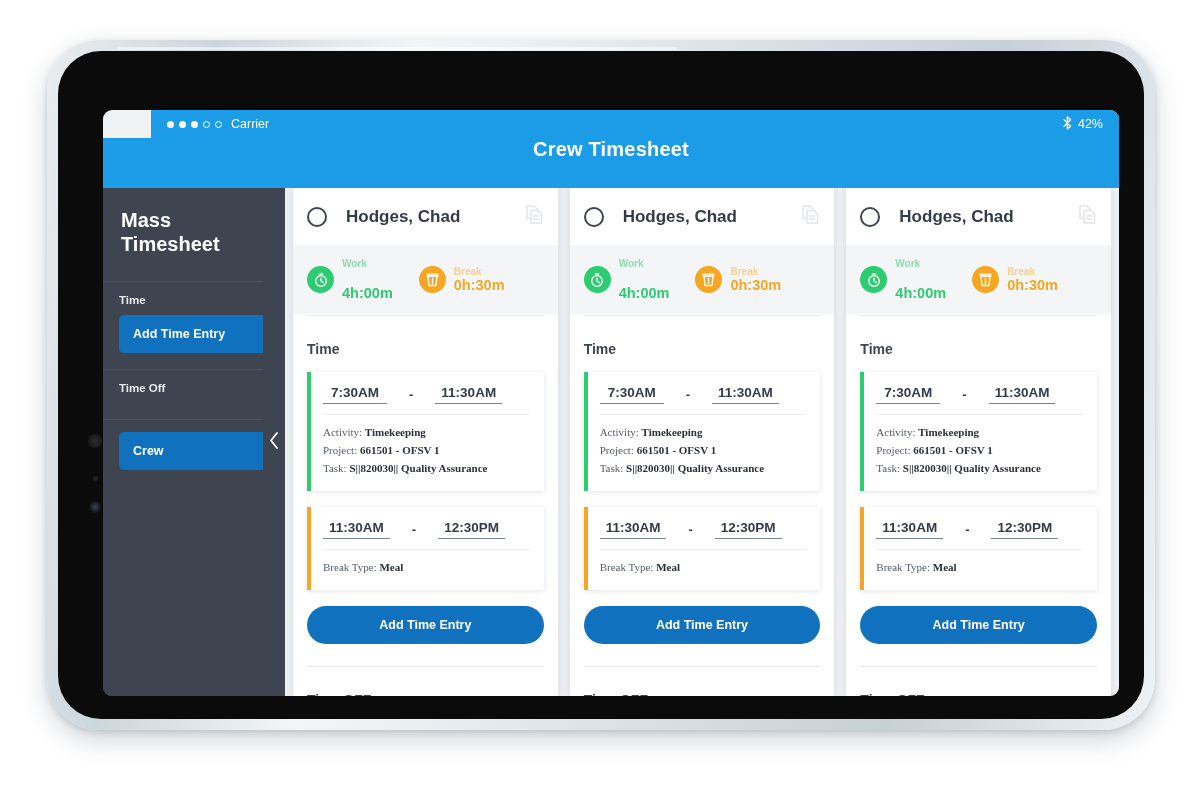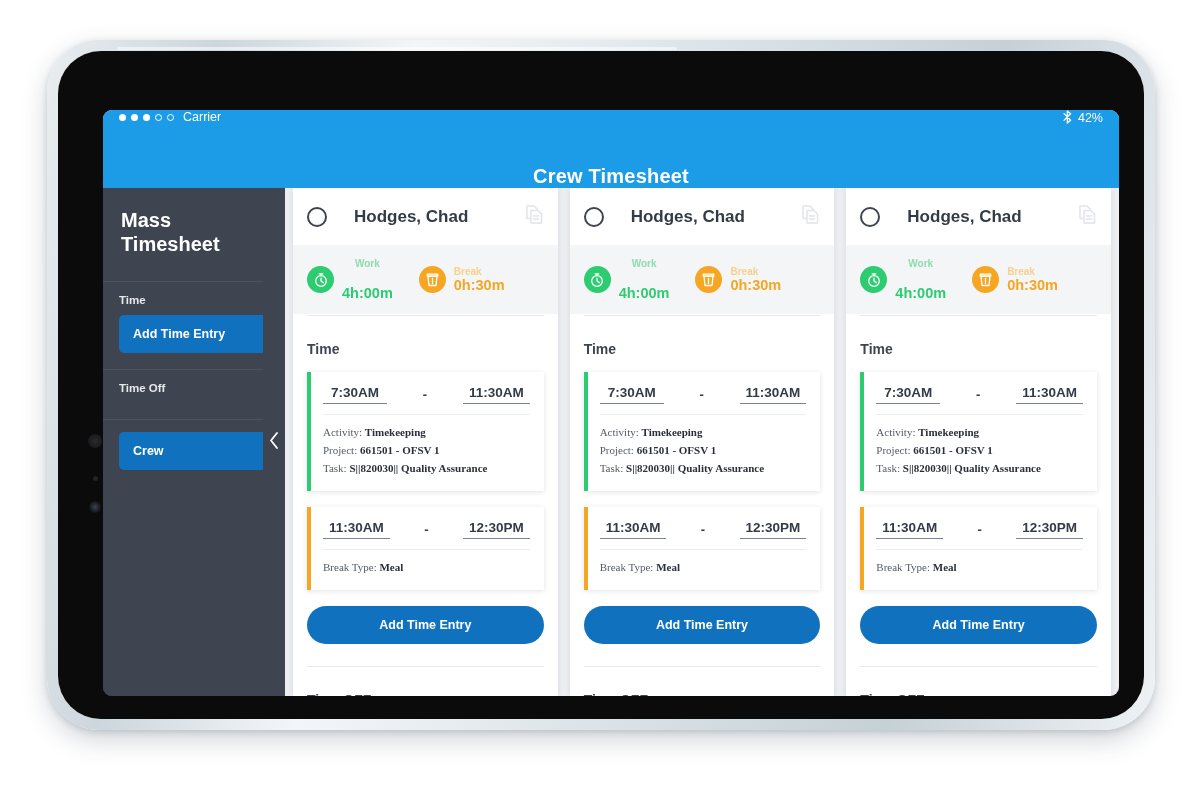--- a/index.html
+++ b/index.html
@@ -84,24 +84,25 @@
     border-radius: 2px;
     background: rgba(255,255,255,0.55);
   }
 
   
   #status-bar {
     height: 28px;
     background: #1c9be6;
     color: #ffffff;
     display: flex;
-    align-items: flex-start;
+    align-items: center;
     padding: 0 16px;
     font-size: 12px;
     position: relative;
+    margin-left: 48px;
   }
   #carrier-group { display: flex; align-items: center; gap: 5px; }
   .sig-dot {
     width: 7px; height: 7px; border-radius: 50%;
     background: #ffffff; display: inline-block;
   }
   .sig-dot.empty { background: transparent; border: 1.3px solid #ffffff; width: 7px; height: 7px; }
   #carrier-label { margin-left: 4px; font-size: 12.5px; }
   #status-time {
     position: absolute; left: 0; right: 0; text-align: center;
@@ -112,21 +113,21 @@
     font-size: 12.5px;
   }
   #bt-icon { display: inline-block; line-height: 1; font-size: 13px; }
 
   
   #app-bar {
     height: 50px;
     background: #1c9be6;
     color: #ffffff;
     display: flex;
-    align-items: flex-end;
+    align-items: flex-start;
     justify-content: center;
   }
   #app-title { font-size: 20px; font-weight: bold; letter-spacing: .2px; }
 
   
   #app-body {
     display: flex;
     height: 508px;
     background: #000000;
     position: relative;
@@ -204,21 +205,21 @@
     box-shadow: 0 0 6px rgba(40,50,70,0.10);
     display: flex;
     flex-direction: column;
     min-width: 0;
   }
 
   .card-head {
     display: flex;
     align-items: center;
     padding: 16px 14px;
-    gap: 27px;
+    gap: 19px;
     background: #ffffff;
   }
   .sel-circle {
     width: 20px; height: 20px; border-radius: 50%;
     border: 2.2px solid #3e4450;
     flex: 0 0 20px;
     cursor: pointer;
   }
   .emp-name {
     font-size: 17px;
@@ -240,21 +241,21 @@
   .sum-item { display: flex; align-items: center; gap: 8px; }
   .sum-badge {
     width: 27px; height: 27px; border-radius: 50%;
     display: flex; align-items: center; justify-content: center;
     flex: 0 0 27px;
   }
   .sum-badge.work { background: #2ecc71; }
   .sum-badge.brk { background: #f5a623; }
   .sum-text { line-height: 1.12; }
   .sum-label { font-size: 10px; font-weight: bold; }
-  .sum-label.work { color: #8ddcae; text-align: center; }
+  .sum-label.work { color: #8ddcae; }
   .sum-label.brk { color: #f8cf8b; }
   .sum-value { font-size: 14.5px; font-weight: bold; }
   .sum-value.work { color: #2ecc71; margin-top: 16px; }
   .sum-value.brk { color: #f5a623; }
 
   .card-scroll {
     flex: 1;
     padding: 0 14px;
     overflow: hidden;
   }
@@ -271,21 +272,21 @@
     border-left: 4px solid #2ecc71;
     box-shadow: 0 1px 5px rgba(40,50,70,0.14);
     padding: 13px 14px 13px 12px;
     margin-bottom: 16px;
   }
   .entry.break-entry { border-left-color: #f5a623; }
 
   .time-row {
     display: flex;
     align-items: center;
-    justify-content: space-between;
+    justify-content: flex-start;
     gap: 22px;
     padding-bottom: 10px;
   }
   .time-field {
     border-bottom: 1.6px solid #7b8291;
     font-size: 13.5px;
     font-weight: bold;
     color: #343b48;
     padding: 0 6px 3px 6px;
     min-width: 64px;

